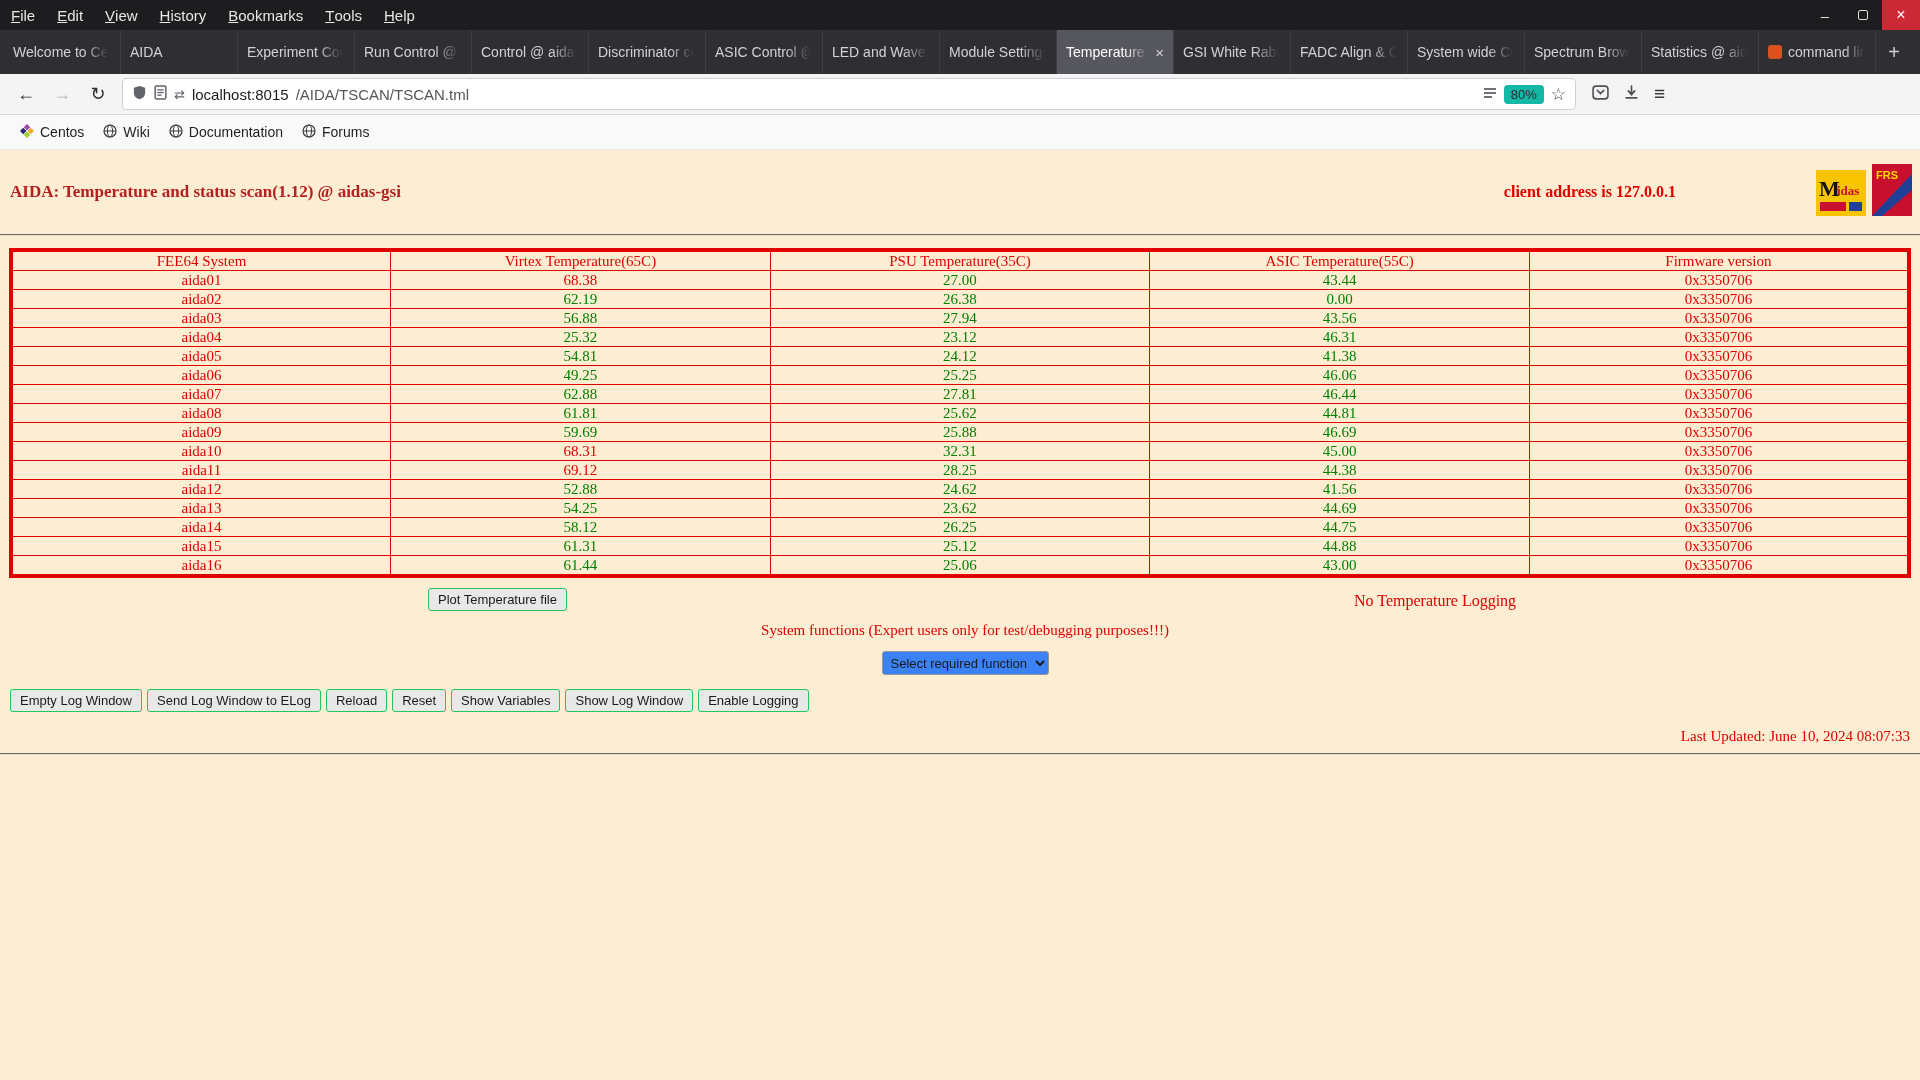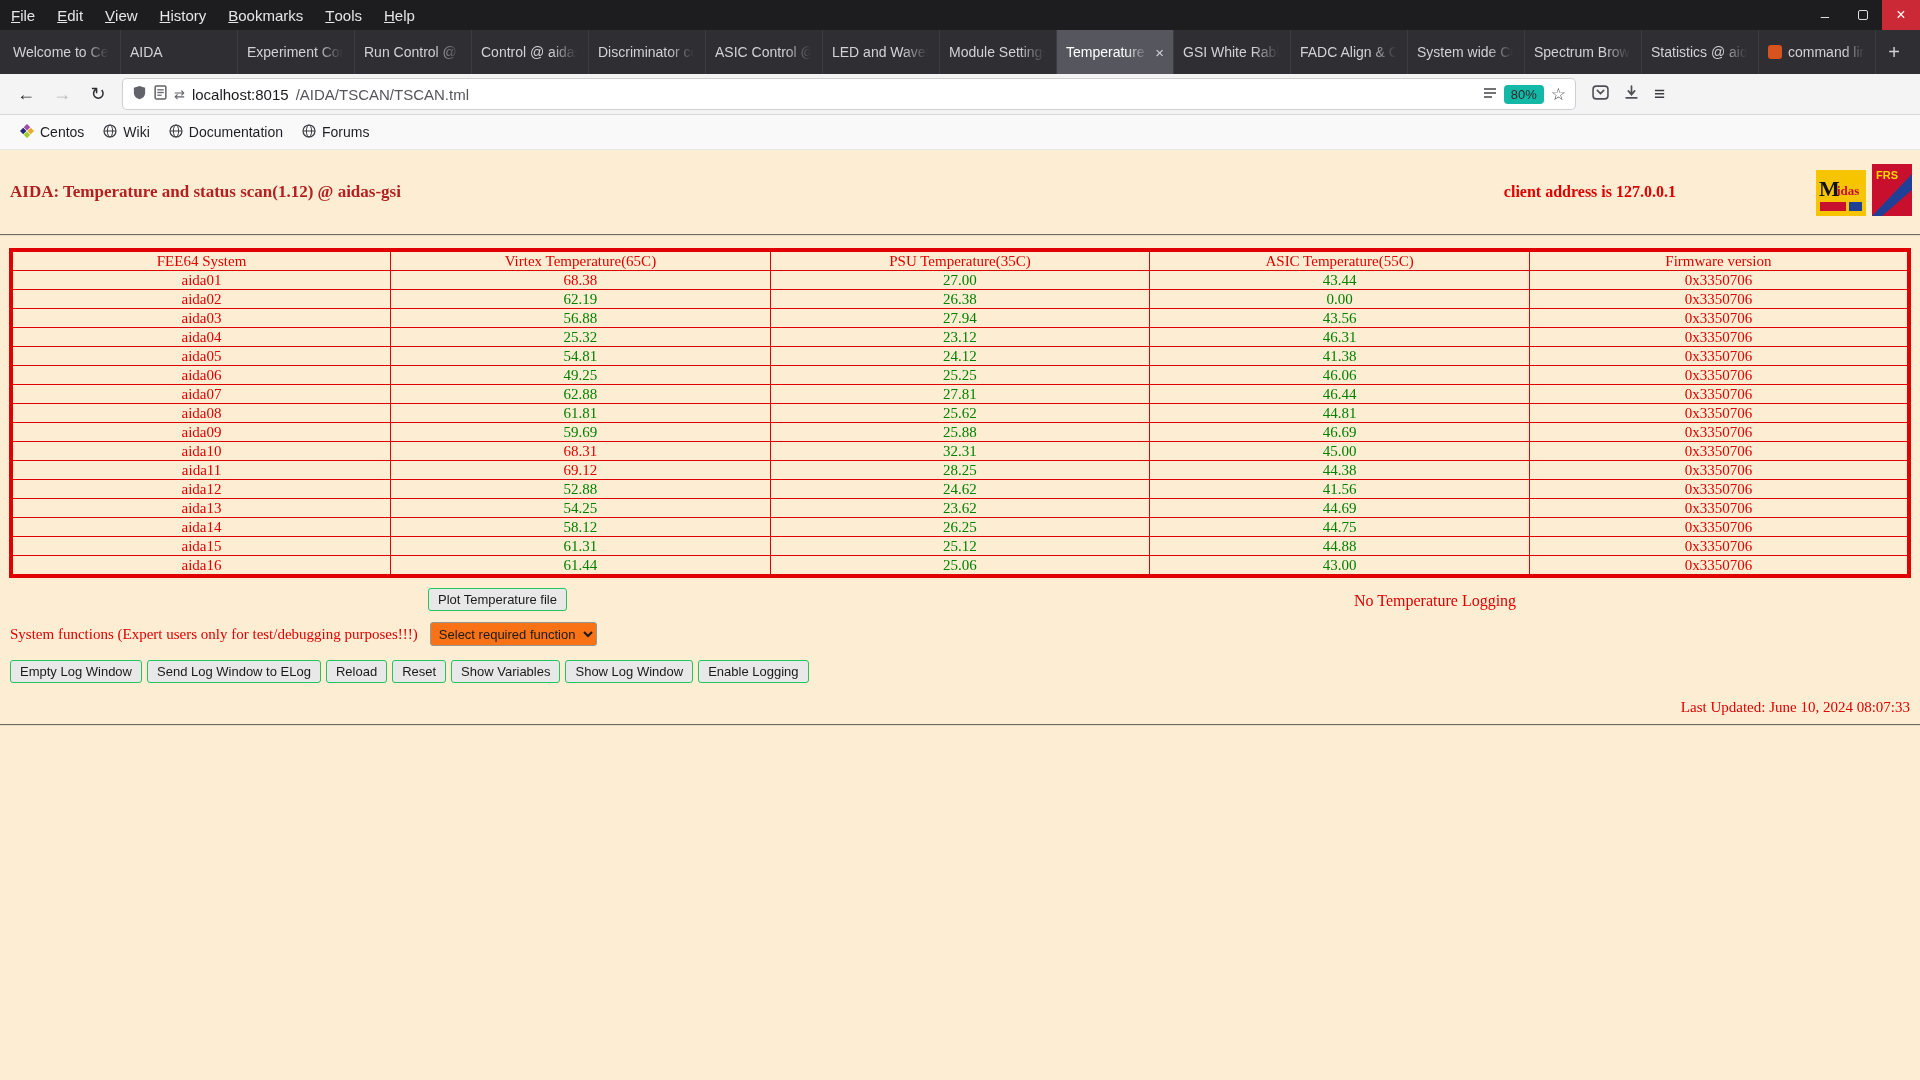--- a/index.html
+++ b/index.html
@@ -54,22 +54,22 @@
   table.tscan { width:calc(100% - 18px); margin:12px 9px 0 9px; border-collapse:collapse; font-size:15px; border:4px solid var(--red,#e00000); }
   table.tscan th, table.tscan td { border:1px solid var(--red,#e00000); height:18px; line-height:18px; text-align:center; padding:0; font-weight:normal; }
   .c-red { color:var(--red,#e00000);margin-top:28px; }
   .c-green { color:var(--green,#008000); }
 
   .under-table { position:relative; height:34px; margin-top:8px; }
   .pg-btn { font:13px "Liberation Sans",sans-serif; color:#1a1a1a; background:#e8e8e8; border:1px solid #22c55e; border-radius:3px; padding:3px 9px; }
   .plot-btn { position:absolute; left:428px; top:2px; }
   .logging-status { position:absolute; left:1354px; top:6px; color:var(--red,#e00000); font-size:16px; }
 
-  .sysfunc-row { margin:2px 0 0 10px; display:flex; align-items:center; gap:12px; color:var(--red,#e00000); font-size:15px; }
-  .fn-select { font:13px "Liberation Sans",sans-serif; background:#f97316; border:1px solid #979797; border-radius:3px; height:24px; padding:0 4px; color:#1a1a1a; }
+  .sysfunc-row { margin:2px 0 0 10px; display:flex; align-items:center; gap:12px; color:var(--red,#e00000); font-size:15px;flex-direction:column; }
+  .fn-select { font:13px "Liberation Sans",sans-serif; background:#3b82f6; border:1px solid #979797; border-radius:3px; height:24px; padding:0 4px; color:#1a1a1a; }
 
   .btn-row { margin:14px 0 0 10px; display:flex; gap:5px; }
   .last-updated { text-align:right; color:var(--red,#e00000); font-size:15px; margin:16px 10px 8px 0; }
 </style>
 </head>
 <body>
 
 <div class="menubar">
   <span class="menu-item"><u>F</u>ile</span>
   <span class="menu-item"><u>E</u>dit</span>

